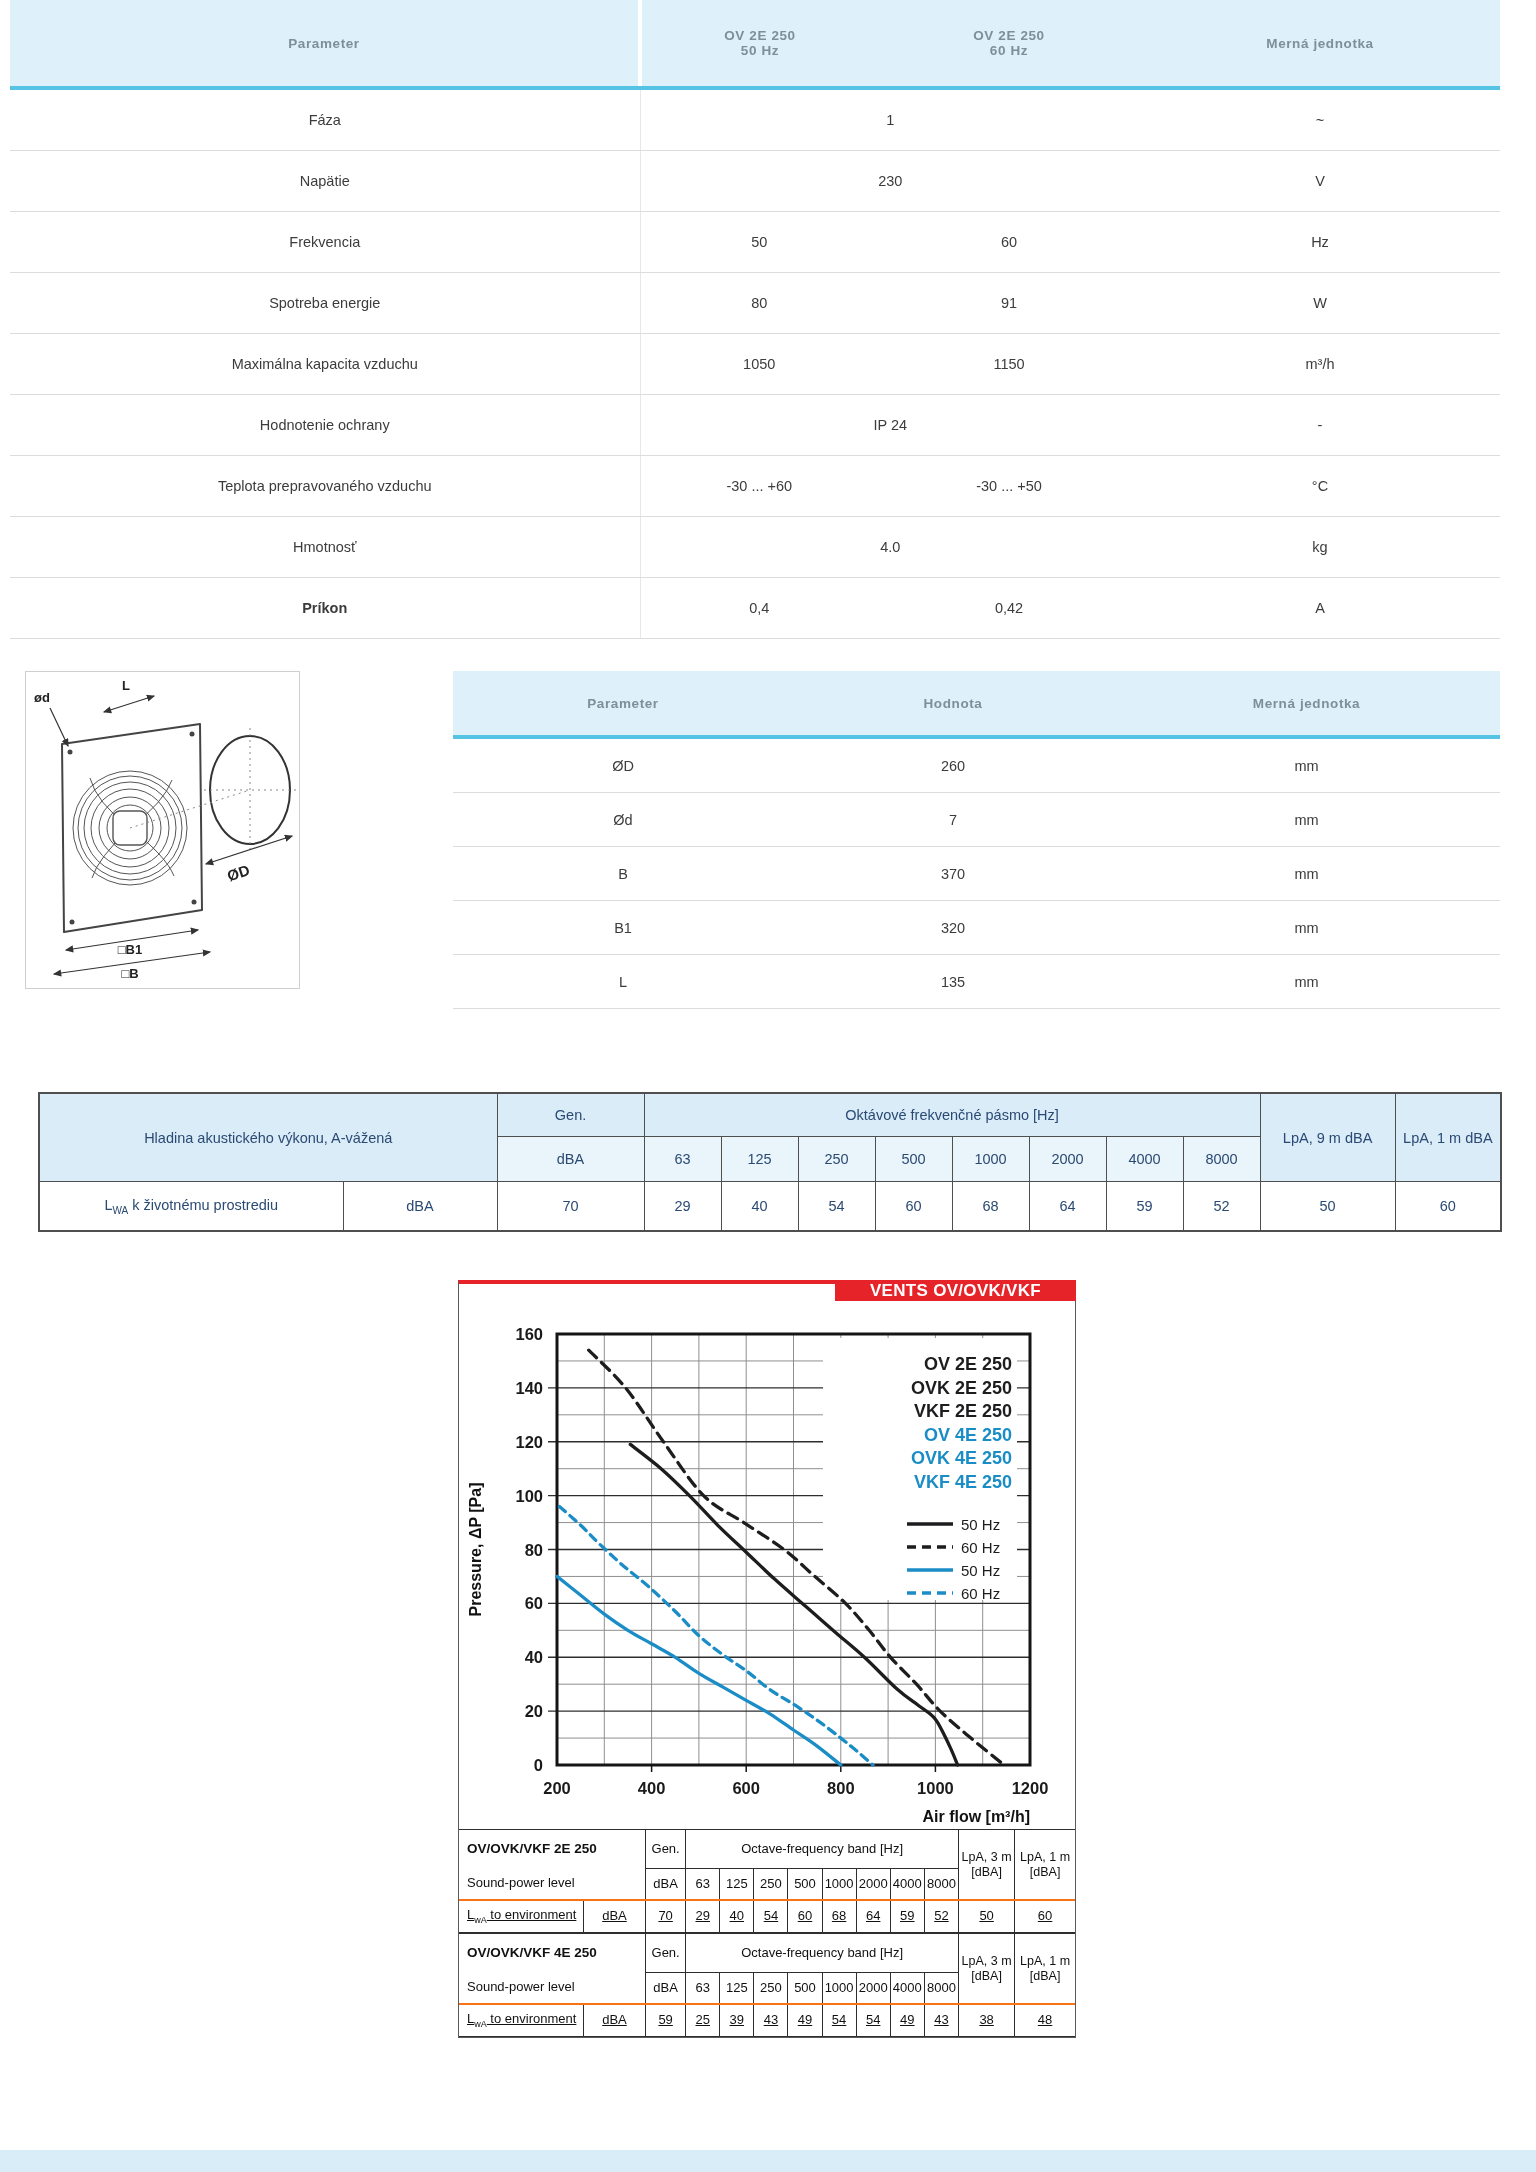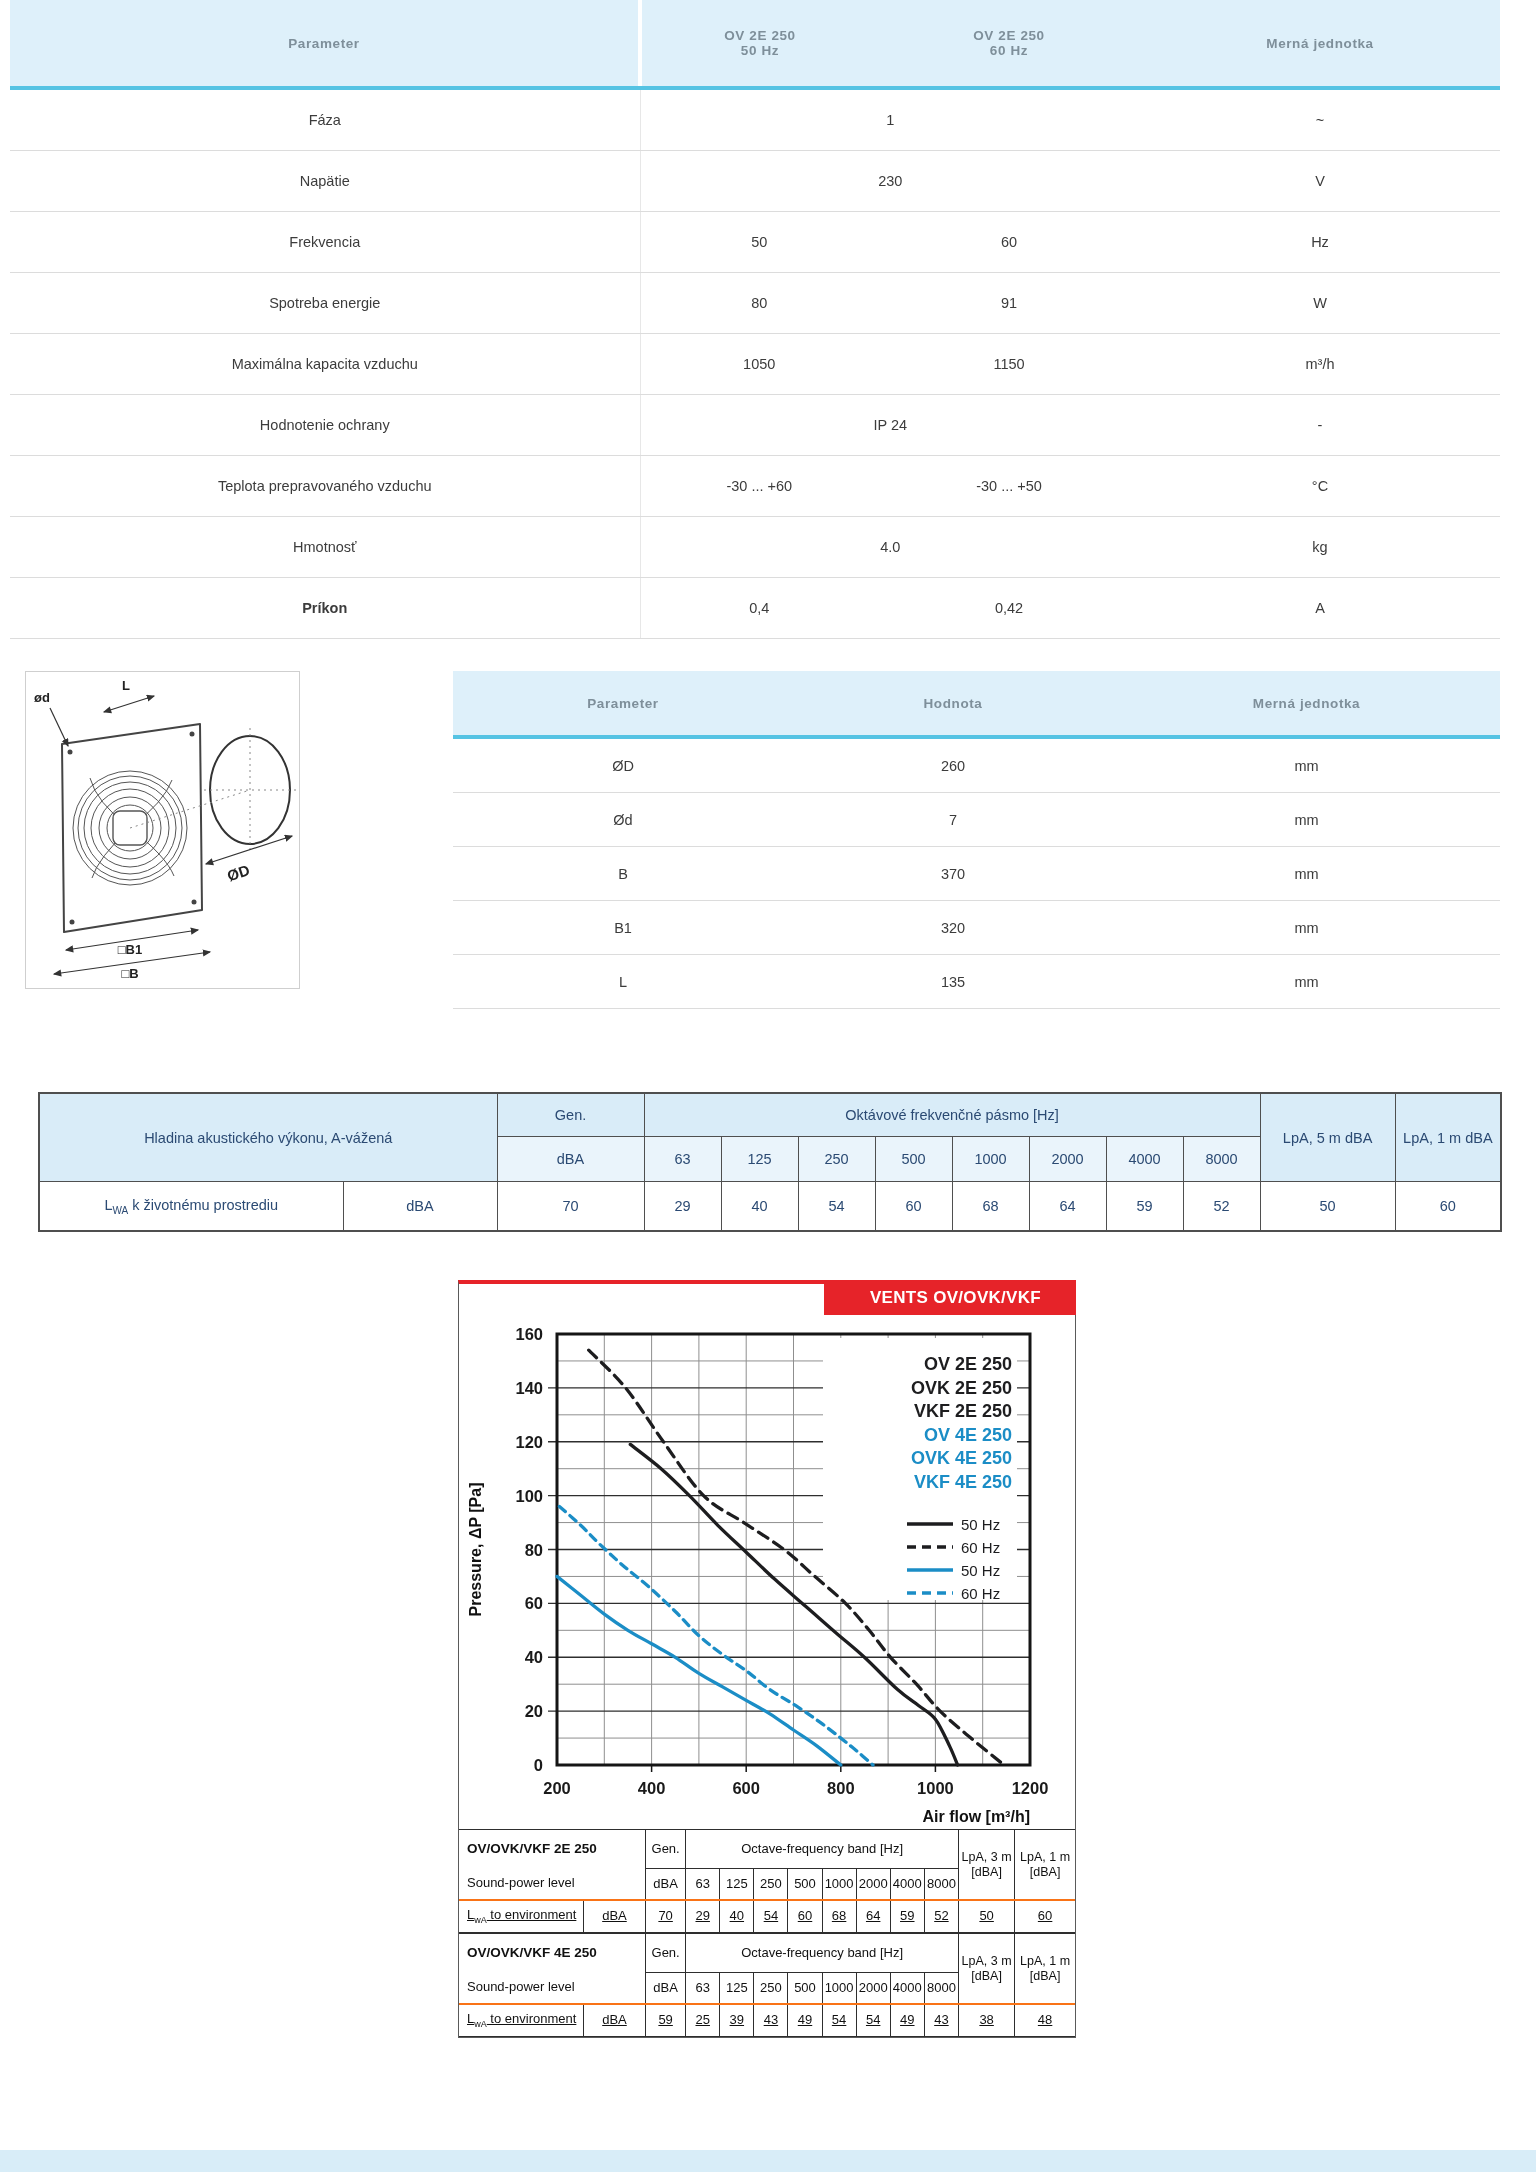--- a/index.html
+++ b/index.html
@@ -36,23 +36,23 @@
   .acoustic .hdr{background:#d9ecf8;}
   .acoustic .hdr2{background:#eaf4fb;}
   .acoustic tr.r1 td{height:40px;}
   .acoustic tr.r2 td{height:42px;}
   .acoustic tr.r3 td{height:46px;background:#fff;}
   .acoustic sub{font-size:10px;}
 
   
   .chart-wrap{position:relative;margin:48px 0 0 458px;width:616px;
        border:1px solid #5a5a5a;border-top:4px solid #e62329;background:#fff;}
-  .banner{position:absolute;top:-4px;right:-1px;width:241px;height:35px;background:#e62329;
+  .banner{position:absolute;top:-4px;right:-1px;width:241px;height:21px;background:#e62329;
        color:#fff;font-weight:bold;font-size:17px;display:flex;align-items:center;
-       justify-content:center;letter-spacing:.3px;padding-left:11px;}
+       justify-content:center;letter-spacing:.3px;}
   #chart-svg{display:block;width:616px;height:545px;}
   #chart-svg .tick{font:700 16.5px "Liberation Sans",sans-serif;fill:#1a1a1a;}
   #chart-svg .model{font:700 18px "Liberation Sans",sans-serif;fill:#1d1d1f;}
   #chart-svg .model-blue{font:700 18px "Liberation Sans",sans-serif;fill:#1b8dc6;}
   #chart-svg .leg{font:400 15px "Liberation Sans",sans-serif;fill:#1d1d1f;}
   #chart-svg .axis{font:700 16px "Liberation Sans",sans-serif;fill:#111;}
 
   
   .oct-table{border-collapse:collapse;width:100%;table-layout:fixed;font-size:13px;color:#111;}
   .oct-table td{border:1px solid #2e2e2e;text-align:center;padding:0;line-height:1.15;}
@@ -260,21 +260,21 @@
       <col style="width:77px">
       <col style="width:77px">
     <col style="width:135px">
       <col style="width:106px">
   </colgroup>
   <tbody>
       <tr class="r1">
     <td class="hdr" colspan="2" rowspan="2">Hladina akustického výkonu, A-vážená</td>
     <td class="hdr">Gen.</td>
     <td class="hdr" colspan="8">Oktávové frekvenčné pásmo [Hz]</td>
-    <td class="hdr" rowspan="2">LpA, 5 m dBA</td>
+    <td class="hdr" rowspan="2">LpA, 9 m dBA</td>
     <td class="hdr" rowspan="2">LpA, 1 m dBA</td>
   </tr>
   <tr class="r2">
     <td class="hdr2">dBA</td>
     <td class="hdr2">63</td>
     <td class="hdr2">125</td>
     <td class="hdr2">250</td>
     <td class="hdr2">500</td>
     <td class="hdr2">1000</td>
     <td class="hdr2">2000</td>

